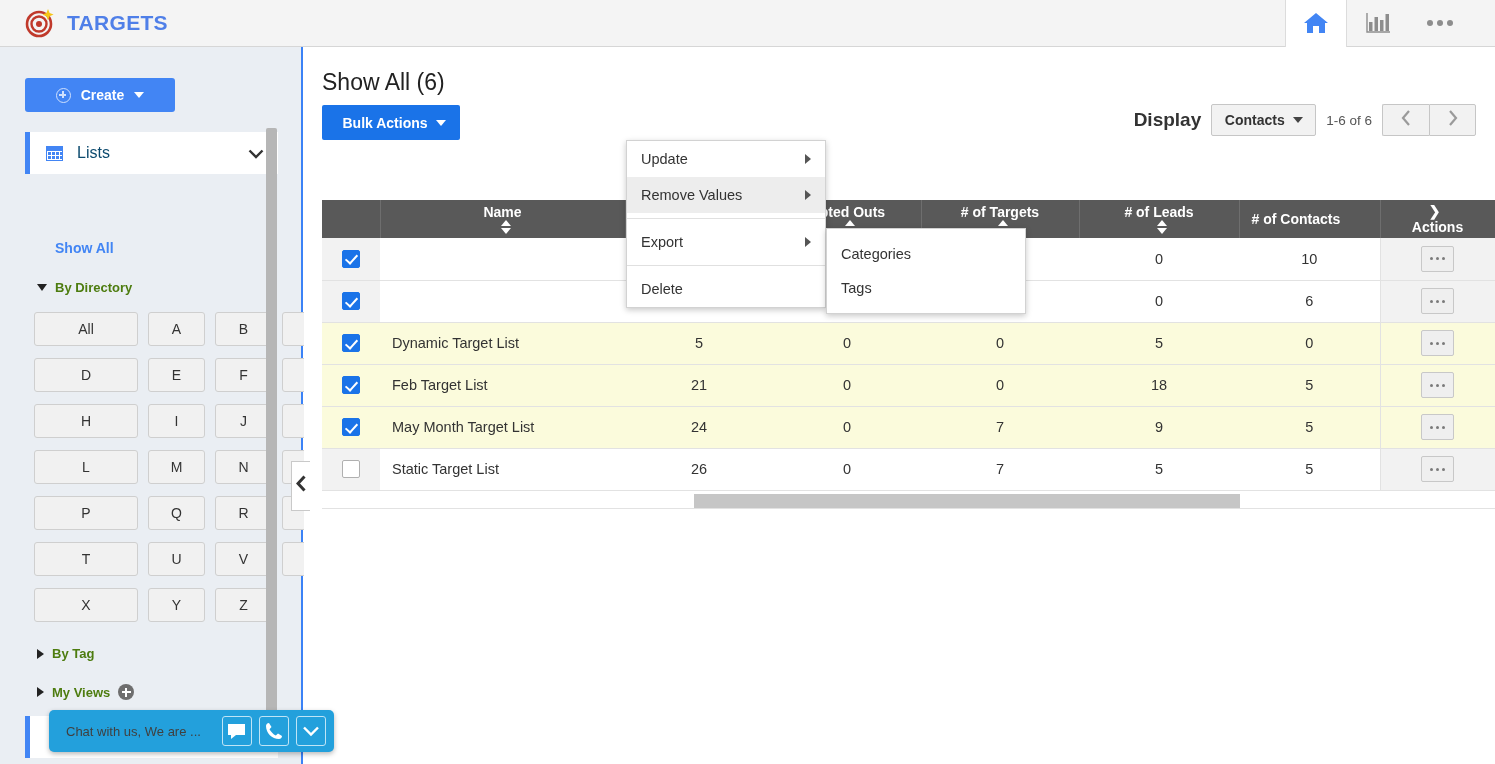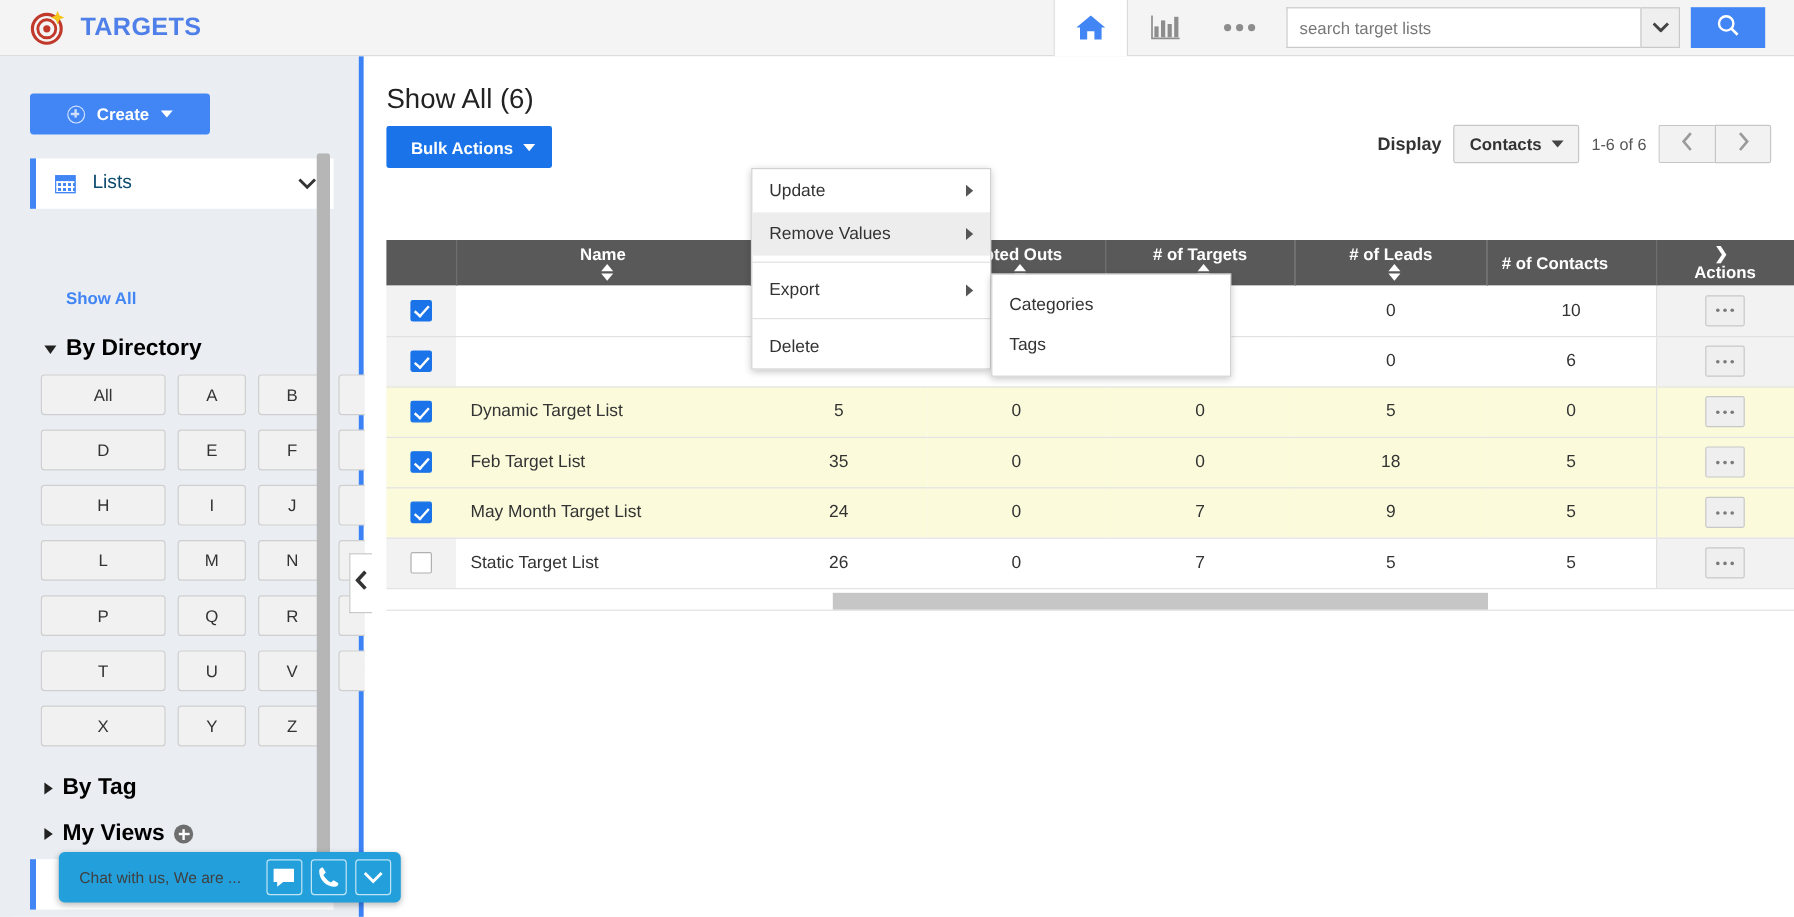--- a/index.html
+++ b/index.html
@@ -51,21 +51,21 @@
   }
   .search-btn {
     width: 62px; height: 34px; background: #4285f4; margin-left: 9px;
     display: flex; align-items: center; justify-content: center; cursor: pointer;
   }
   .topbar-right-pad { width: 24px; }
 
   
   .sidebar {
     position: absolute; top: 47px; left: 0; width: 303px; height: 717px;
-    background: #eaeef3; border-right: 4px solid #3b82f6;
+    background: #eaeef3; border-right: 2px solid #3b82f6;
   }
   .sidebar-scroll-track {
     position: absolute; left: 0; top: 0; width: 10px; height: 717px;
     background: #eaeef3;
   }
   .btn-create {
     position: absolute; left: 25px; top: 31px; width: 150px; height: 34px;
     background: #4285f4; color: #fff; border: none; border-radius: 3px;
     font-size: 14px; font-weight: bold; cursor: pointer;
     display: flex; align-items: center; justify-content: center; gap: 10px;
@@ -98,21 +98,21 @@
       repeating-linear-gradient(to bottom, #fff 0 1.5px, transparent 1.5px 4px);
   }
   .nav-lists-label { font-size: 16px; color: #0c4a6e; margin-left: 14px; }
   .nav-lists .chev { margin-left: auto; margin-right: 14px; color: #333; font-size: 15px; font-weight: bold; }
 
   .show-all-link {
     position: absolute; left: 55px; top: 193px;
     color: #4285f4; font-size: 14px; font-weight: bold; cursor: pointer;
   }
   .group-head {
-    position: absolute; left: 37px; font-size: 19px; font-weight: bold; color: #000000;
+    position: absolute; left: 37px; font-size: 13px; font-weight: bold; color: #4d7c0f;
     display: flex; align-items: center; gap: 8px; cursor: pointer;
   }
   .caret-down { display:inline-block; width:0;height:0;
     border-left:5px solid transparent;border-right:5px solid transparent;border-top:7px solid #222; }
   .caret-right { display:inline-block; width:0;height:0;
     border-top:5px solid transparent;border-bottom:5px solid transparent;border-left:7px solid #222; }
   .plus-grey {
     width:16px;height:16px;border-radius:50%;background:#6e6e6e;position:relative;display:inline-block;
   }
   .plus-grey:before,.plus-grey:after{content:"";position:absolute;background:#fff;}
@@ -159,21 +159,21 @@
     background:#1a73e8; color:#fff; border:none; border-radius:2px;
     font-size:14px; font-weight:bold; cursor:pointer;
     display:flex;align-items:center;justify-content:center;gap:8px;
     font-family:"Liberation Sans",sans-serif; z-index: 21; padding-left: 12px;
   }
   .caret-white { width:0;height:0;border-left:5px solid transparent;border-right:5px solid transparent;border-top:6px solid #fff; }
 
   .display-bar {
     position:absolute; right:19px; top:57px; display:flex; align-items:center; gap:0;
   }
-  .display-label { font-size:15px; font-weight:bold; color:#333; margin-right:10px; }
+  .display-label { font-size:19px; font-weight:bold; color:#333; margin-right:10px; }
   .display-select {
     width:105px; height:32px; background:#f2f2f2; border:1px solid #c6c6c6; border-radius:2px;
     font-size:14px; font-weight:bold; color:#333; display:flex;align-items:center;
     justify-content:center; gap:8px; cursor:pointer;
   }
   .caret-dark { width:0;height:0;border-left:5px solid transparent;border-right:5px solid transparent;border-top:6px solid #444; }
   .range-text { font-size:13.5px; color:#555; margin:0 10px; }
   .pg-btn {
     width:47px;height:32px;background:#f2f2f2;border:1px solid #c6c6c6;
     display:flex;align-items:center;justify-content:center;cursor:pointer;
@@ -290,38 +290,20 @@
   </div>
 
   <div class="icon-cell">
     <span class="dots-icon">
         <i></i>
         <i></i>
         <i></i>
       </span>
   </div>
 
-  <div class="searchwrap">
-    <div class="searchbox" title="search target lists">search target lists</div>
-    <div class="search-caret">
-      <span>
-        <svg width="14" height="9" viewBox="0 0 14 9">
-            <path d="M1 1.5 L7 7.5 L13 1.5" fill="none" stroke="#444" stroke-width="2.4"></path>
-          </svg>
-      </span>
-    </div>
-    <div class="search-btn">
-      <span>
-        <svg width="22" height="22" viewBox="0 0 22 22">
-          <circle cx="9.5" cy="9.5" r="6" fill="none" stroke="#fff" stroke-width="2"></circle>
-          <line x1="14" y1="14" x2="19" y2="19" stroke="#fff" stroke-width="2.2"></line>
-        </svg>
-      </span>
-    </div>
-  </div>
   <div class="topbar-right-pad"></div>
 </div>
 
 <div class="sidebar">
   <div class="sidebar-scroll-track"></div>
 
   <button class="btn-create">
     <span class="plus-circle"></span>
     <span>Create</span>
     <span class="caret-white"></span>
@@ -546,21 +528,21 @@
           <td style="text-align:center">0</td>
           <td class="act-col"><span class="act-btn">
                 <i></i>
                 <i></i>
                 <i></i>
               </span></td>
         </tr>
         <tr class="sel">
           <td class="cb-col"><span class="chk on"></span></td>
           <td>Feb Target List</td>
-          <td style="text-align:center">35</td>
+          <td style="text-align:center">21</td>
           <td style="text-align:center">0</td>
           <td style="text-align:center">0</td>
           <td style="text-align:center">18</td>
           <td style="text-align:center">5</td>
           <td class="act-col"><span class="act-btn">
                 <i></i>
                 <i></i>
                 <i></i>
               </span></td>
         </tr>

